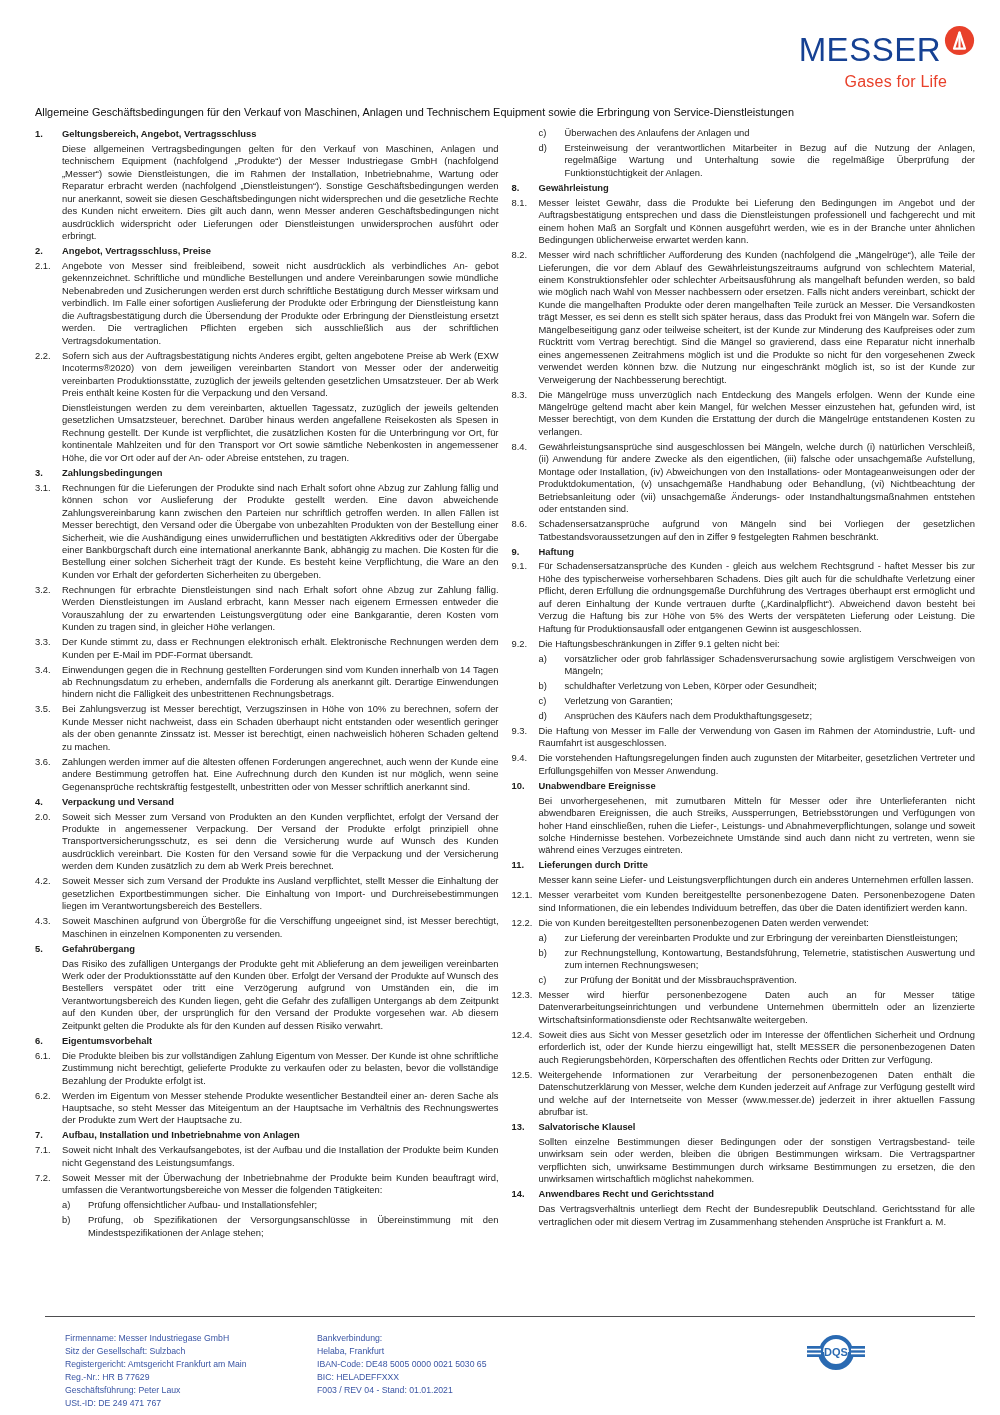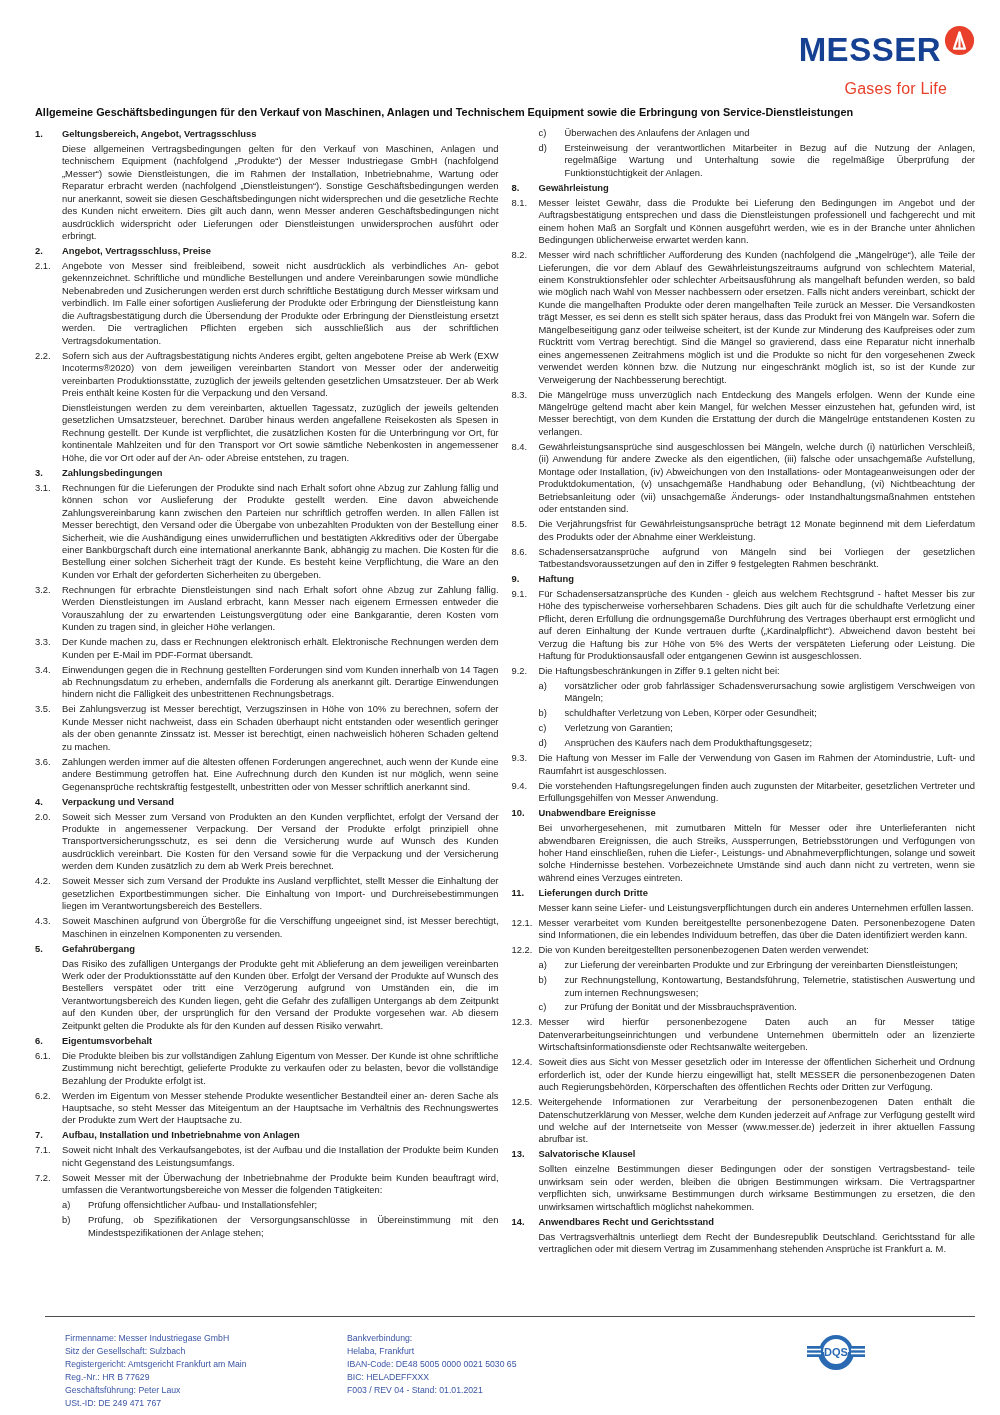--- a/index.html
+++ b/index.html
@@ -4,42 +4,42 @@
 <style>
   *{box-sizing:border-box;margin:0;padding:0}
   html,body{background:#fff}
   body{width:1000px;height:1415px;position:relative;overflow:hidden;
        font-family:"Liberation Sans",sans-serif;color:#1d1d1b;}
   .page{position:absolute;inset:0;padding:32px 25px 0 35px}
   
   .header{display:flex;justify-content:flex-end;height:64px}
   .logo{display:flex;flex-direction:column;align-items:flex-end}
   .logo-row{display:flex;align-items:flex-start}
-  .brand{font-size:33px;font-weight:bold;color:#164193;letter-spacing:.5px;line-height:36px}
+  .brand{font-size:33px;font-weight:normal;color:#164193;letter-spacing:.5px;line-height:36px}
   .emblem{margin-left:3px;margin-top:-7px;line-height:0}
-  .tagline{font-size:16px;color:#e8402a;margin-top:12px;margin-right:28px;letter-spacing:.2px}
+  .tagline{font-size:16px;color:#e8402a;margin-top:5px;margin-right:28px;letter-spacing:.2px}
   
-  .title{font-size:10.9px;font-weight:bold;color:#101010;margin:10px 0 9px 0;white-space:nowrap}
+  .title{font-size:10.9px;font-weight:normal;color:#101010;margin:10px 0 9px 0;white-space:nowrap}
   
   .cols{display:flex;gap:13px}
   .col{flex:1 1 0;font-size:9.4px;line-height:12.45px}
   .item{display:flex;margin-bottom:2.5px}
   .item.head{margin-top:1px}
   .num{flex:0 0 27px}
   .head .num,.head .body{font-weight:bold}
   .sub{margin-left:27px}
   .sub .num{flex:0 0 26px}
   .body{flex:1;text-align:justify;hyphens:auto;-webkit-hyphens:auto;overflow-wrap:break-word}
   .b{font-weight:normal}
   
   .footer{position:absolute;left:45px;right:25px;top:1316px;border-top:1px solid #4d4d4f;
           padding-top:15px;display:flex;align-items:flex-start}
   .f-col{font-size:8.7px;line-height:12.9px;color:#3a55a4}
   .company{margin-left:20px;width:230px}
-  .bank{margin-left:52px}
+  .bank{margin-left:22px}
   .dqs{position:absolute;left:760px;top:14px;line-height:0}
 </style>
 </head>
 <body>
 
 <div class="page">
 
   <div class="header">
     <div class="logo">
       <div class="logo-row">
@@ -91,21 +91,21 @@
         <div class="item">
           <span class="num">3.1.</span>
           <div class="body">Rechnungen für die Lieferungen der Produkte sind nach Erhalt sofort ohne Abzug zur Zahlung fällig und können schon vor Auslieferung der Produkte gestellt werden. Eine davon abweichende Zahlungsvereinbarung kann zwischen den Parteien nur schriftlich getroffen werden. In allen Fällen ist Messer berechtigt, den Versand oder die Übergabe von unbezahlten Produkten von der Bestellung einer Sicherheit, wie die Aushändigung eines unwiderruflichen und bestätigten Akkreditivs oder der Übergabe einer Bankbürgschaft durch eine international anerkannte Bank, abhängig zu machen. Die Kosten für die Bestellung einer solchen Sicherheit trägt der Kunde. Es besteht keine Verpflichtung, die Ware an den Kunden vor Erhalt der geforderten Sicherheiten zu übergeben.</div>
         </div>
         <div class="item">
           <span class="num">3.2.</span>
           <div class="body">Rechnungen für erbrachte Dienstleistungen sind nach Erhalt sofort ohne Abzug zur Zahlung fällig. Werden Dienstleistungen im Ausland erbracht, kann Messer nach eigenem Ermessen entweder die Vorauszahlung der zu erwartenden Leistungsvergütung oder eine Bankgarantie, deren Kosten vom Kunden zu tragen sind, in gleicher Höhe verlangen.</div>
         </div>
         <div class="item">
           <span class="num">3.3.</span>
-          <div class="body">Der Kunde machen zu, dass er Rechnungen elektronisch erhält. Elektronische Rechnungen werden dem Kunden per E-Mail im PDF-Format übersandt.</div>
+          <div class="body">Der Kunde stimmt zu, dass er Rechnungen elektronisch erhält. Elektronische Rechnungen werden dem Kunden per E-Mail im PDF-Format übersandt.</div>
         </div>
         <div class="item">
           <span class="num">3.4.</span>
           <div class="body">Einwendungen gegen die in Rechnung gestellten Forderungen sind vom Kunden innerhalb von 14 Tagen ab Rechnungsdatum zu erheben, andernfalls die Forderung als anerkannt gilt. Derartige Einwendungen hindern nicht die Fälligkeit des unbestrittenen Rechnungsbetrags.</div>
         </div>
         <div class="item">
           <span class="num">3.5.</span>
           <div class="body">Bei Zahlungsverzug ist Messer berechtigt, Verzugszinsen in Höhe von 10% zu berechnen, sofern der Kunde Messer nicht nachweist, dass ein Schaden überhaupt nicht entstanden oder wesentlich geringer als der oben genannte Zinssatz ist. Messer ist berechtigt, einen nachweislich höheren Schaden geltend zu machen.</div>
         </div>
         <div class="item">
@@ -190,24 +190,20 @@
           <span class="num">8.2.</span>
           <div class="body"><span>Messer wird nach schriftlicher Aufforderung des Kunden (nachfolgend die </span><span class="b">„Mängelrüge“</span><span>), alle Teile der Lieferungen, die vor dem Ablauf des Gewährleistungszeitraums aufgrund von schlechtem Material, einem Konstruktionsfehler oder schlechter Arbeitsausführung als mangelhaft befunden werden, so bald wie möglich nach Wahl von Messer nachbessern oder ersetzen. Falls nicht anders vereinbart, schickt der Kunde die mangelhaften Produkte oder deren mangelhaften Teile zurück an Messer. Die Versandkosten trägt Messer, es sei denn es stellt sich später heraus, dass das Produkt frei von Mängeln war. Sofern die Mängelbeseitigung ganz oder teilweise scheitert, ist der Kunde zur Minderung des Kaufpreises oder zum Rücktritt vom Vertrag berechtigt. Sind die Mängel so gravierend, dass eine Reparatur nicht innerhalb eines angemessenen Zeitrahmens möglich ist und die Produkte so nicht für den vorgesehenen Zweck verwendet werden können bzw. die Nutzung nur eingeschränkt möglich ist, so ist der Kunde zur Verweigerung der Nachbesserung berechtigt.</span></div>
         </div>
         <div class="item">
           <span class="num">8.3.</span>
           <div class="body">Die Mängelrüge muss unverzüglich nach Entdeckung des Mangels erfolgen. Wenn der Kunde eine Mängelrüge geltend macht aber kein Mangel, für welchen Messer einzustehen hat, gefunden wird, ist Messer berechtigt, von dem Kunden die Erstattung der durch die Mängelrüge entstandenen Kosten zu verlangen.</div>
         </div>
         <div class="item">
           <span class="num">8.4.</span>
           <div class="body">Gewährleistungsansprüche sind ausgeschlossen bei Mängeln, welche durch (i) natürlichen Verschleiß, (ii) Anwendung für andere Zwecke als den eigentlichen, (iii) falsche oder unsachgemäße Aufstellung, Montage oder Installation, (iv) Abweichungen von den Installations- oder Montageanweisungen oder der Produktdokumentation, (v) unsachgemäße Handhabung oder Behandlung, (vi) Nichtbeachtung der Betriebsanleitung oder (vii) unsachgemäße Änderungs- oder Instandhaltungsmaßnahmen entstehen oder entstanden sind.</div>
-        </div>
-        <div class="item">
-          <span class="num">8.5.</span>
-          <div class="body">Die Verjährungsfrist für Gewährleistungsansprüche beträgt 12 Monate beginnend mit dem Lieferdatum des Produkts oder der Abnahme einer Werkleistung.</div>
         </div>
         <div class="item">
           <span class="num">8.6.</span>
           <div class="body">Schadensersatzansprüche aufgrund von Mängeln sind bei Vorliegen der gesetzlichen Tatbestandsvoraussetzungen auf den in Ziffer 9 festgelegten Rahmen beschränkt.</div>
         </div>
         <div class="item head">
           <span class="num">9.</span>
           <div class="body">Haftung</div>
         </div>
         <div class="item">

